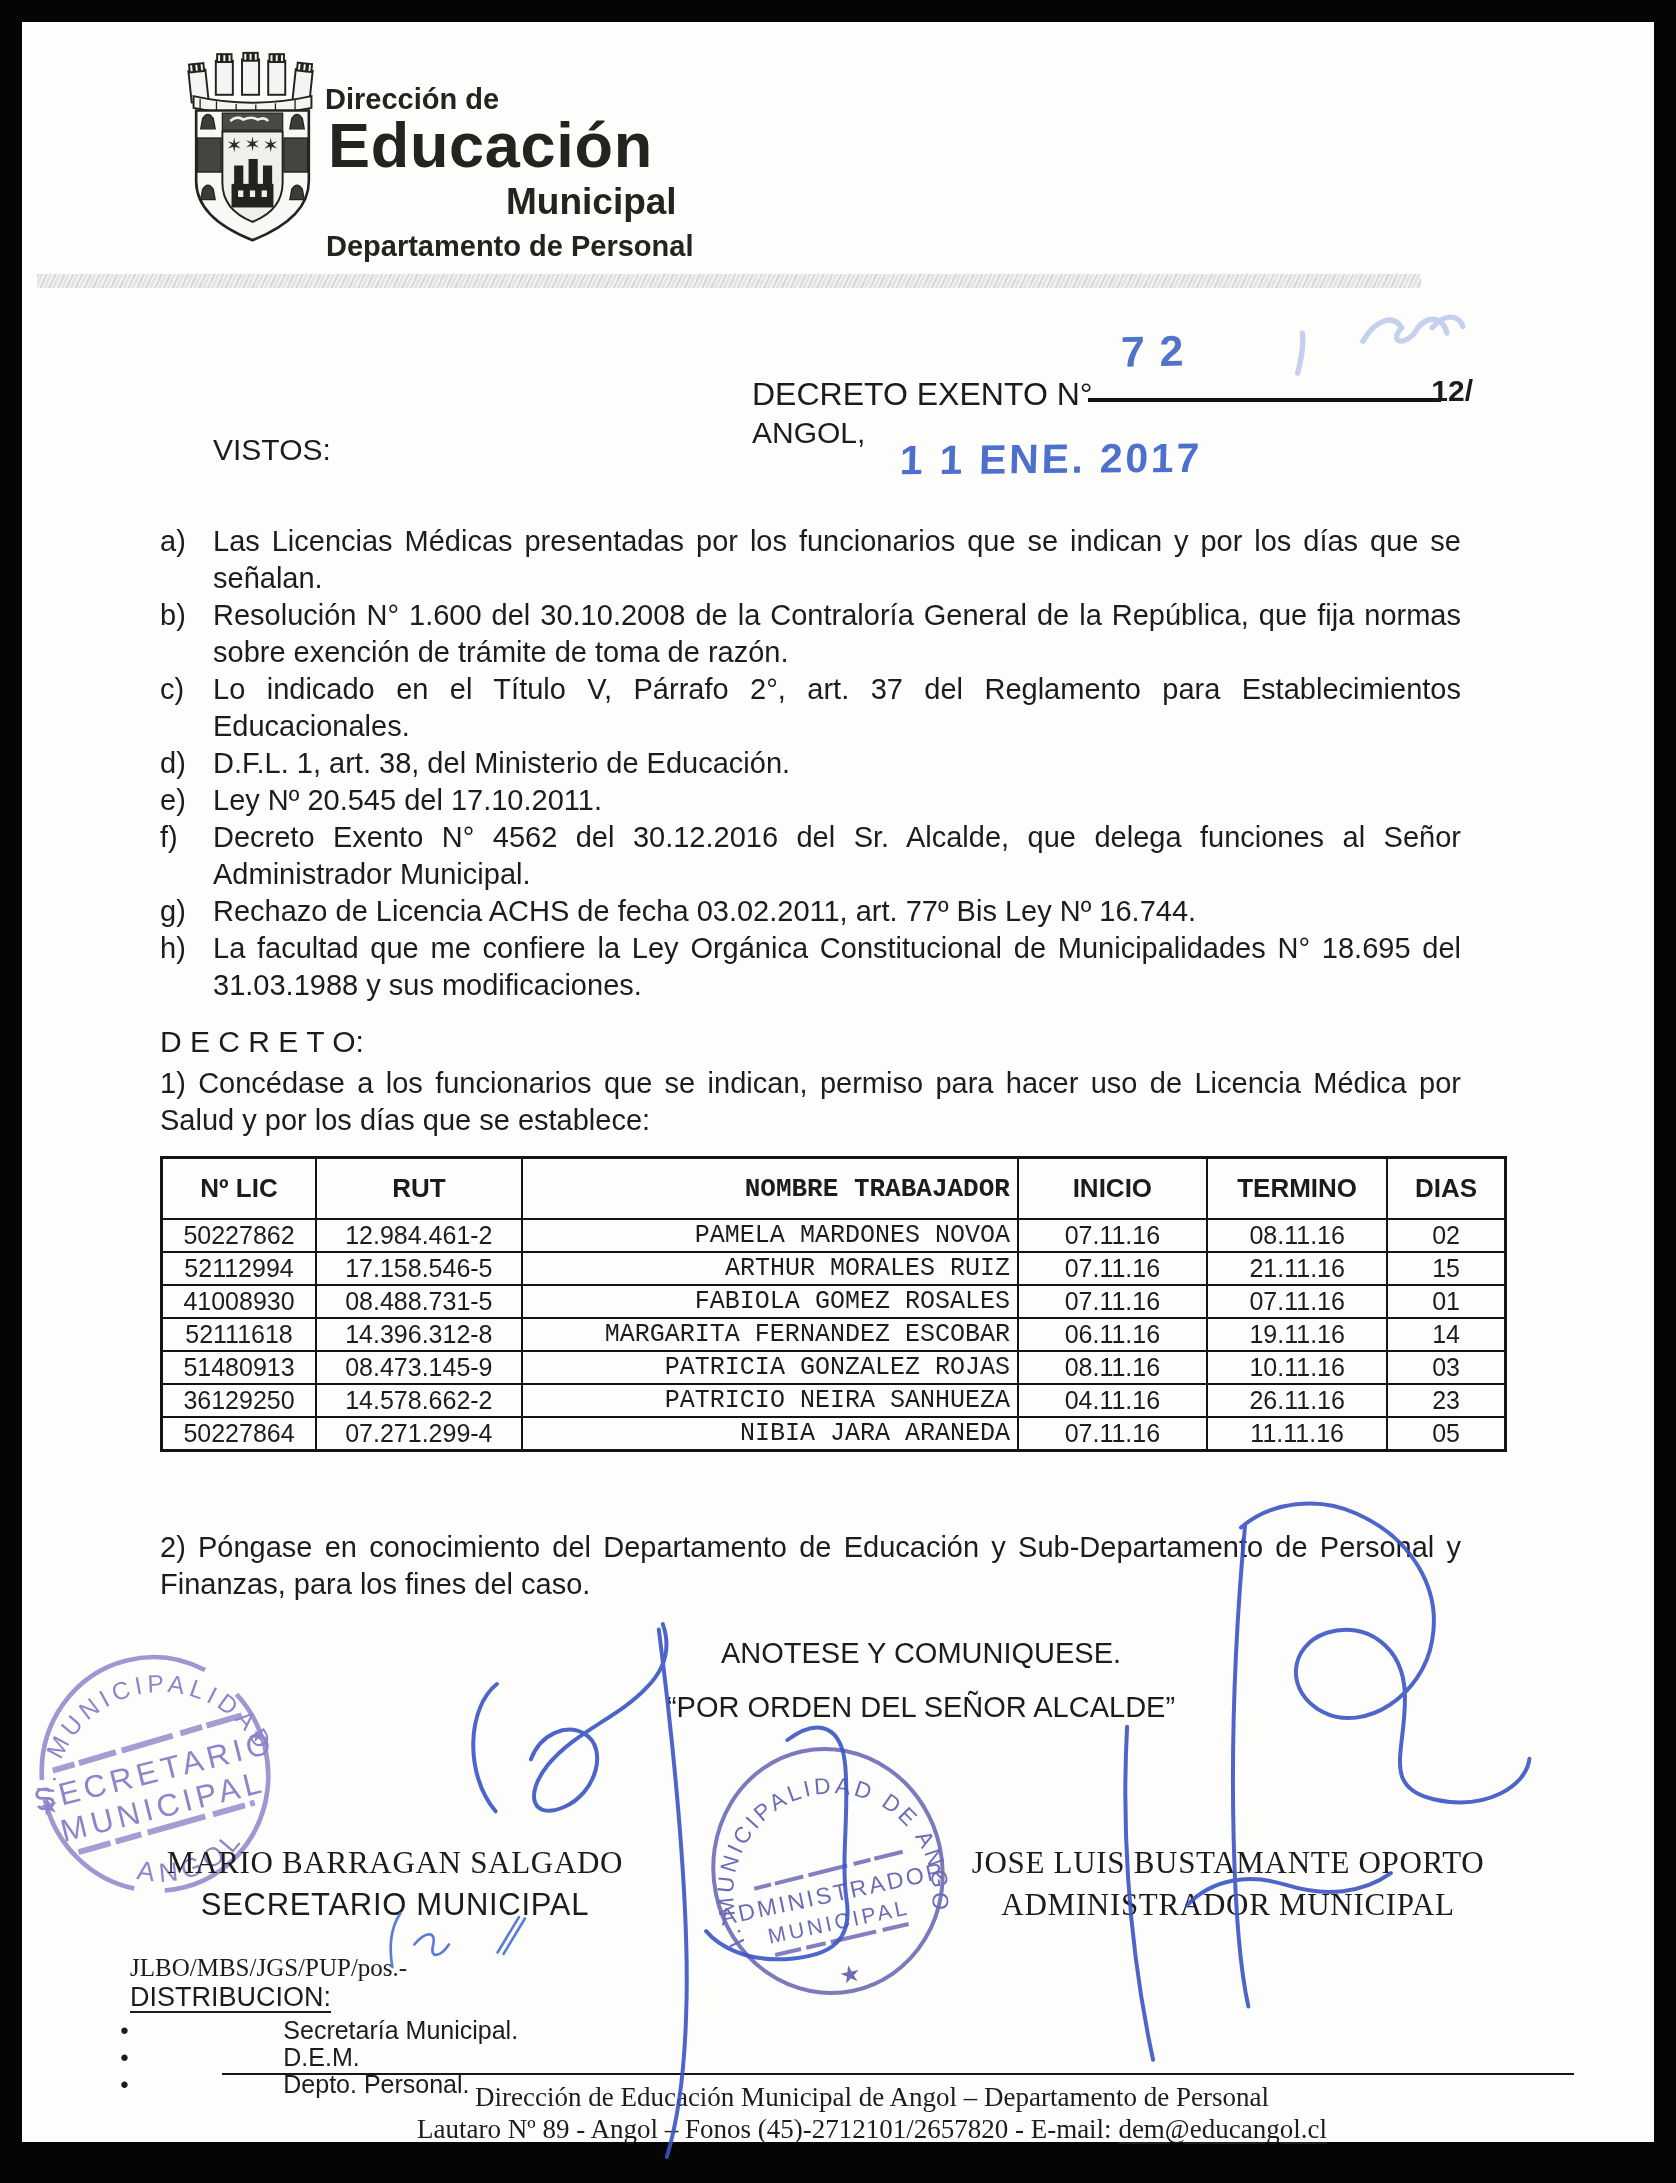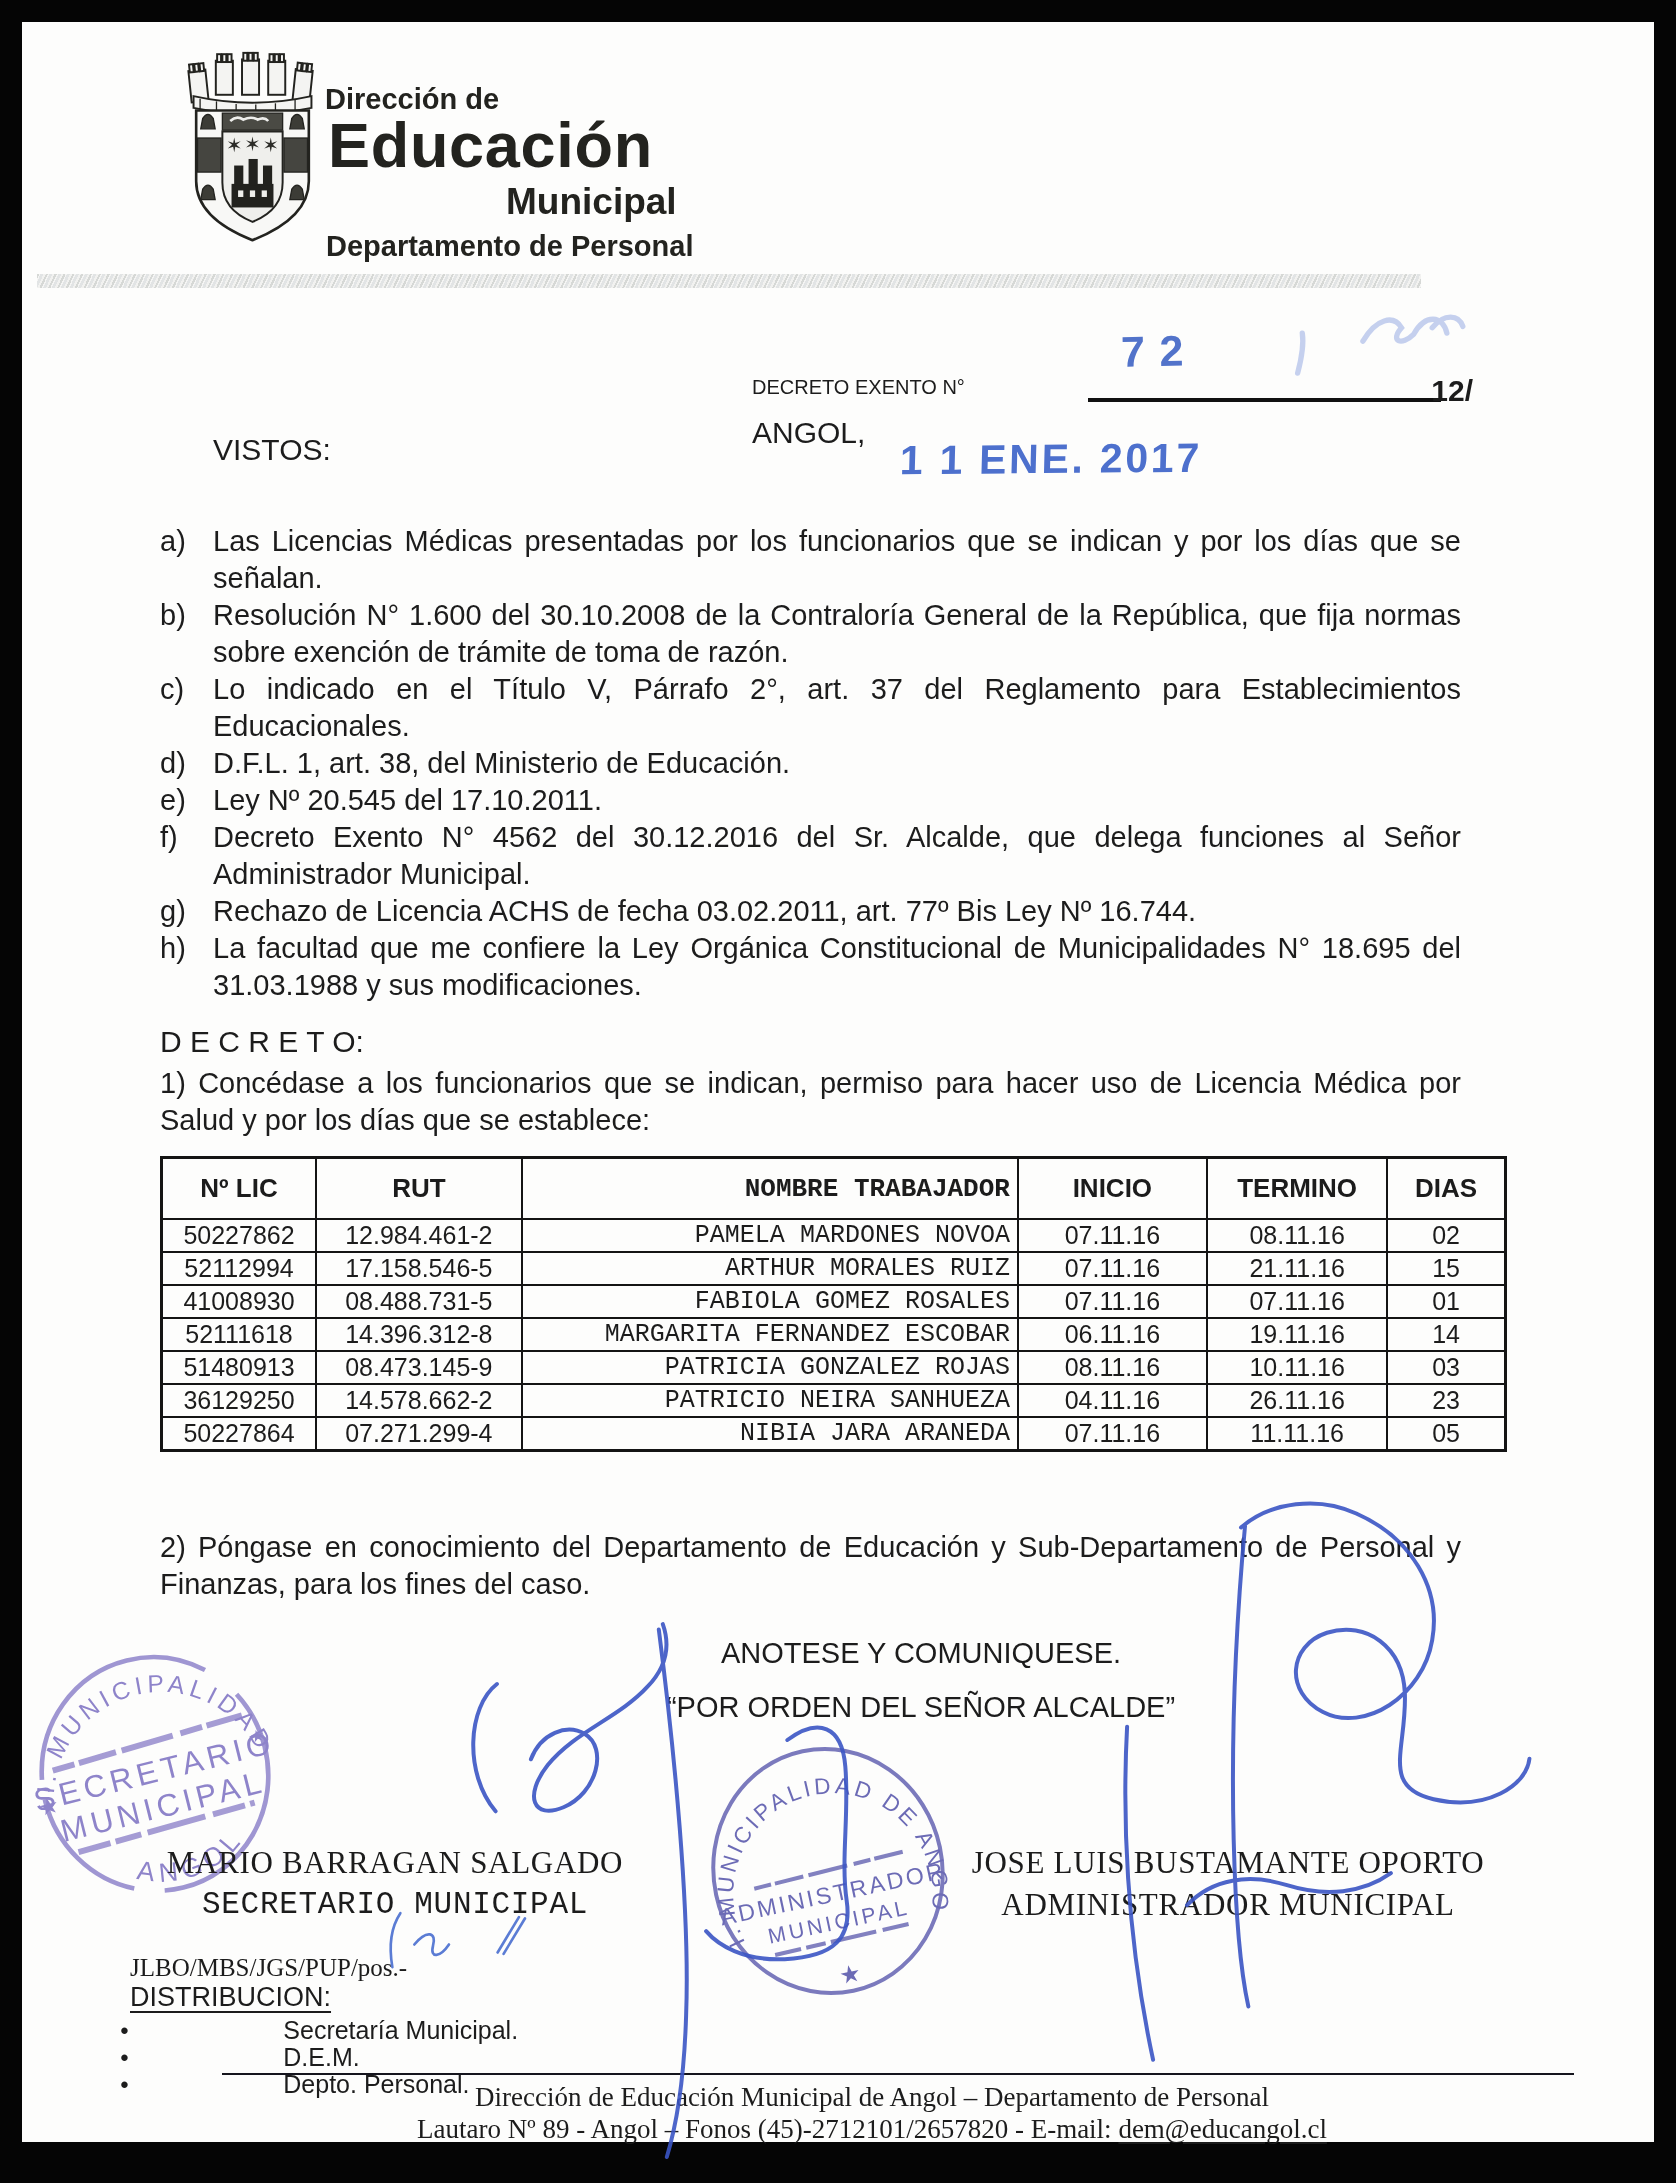--- a/index.html
+++ b/index.html
@@ -10,21 +10,21 @@
 
   
   .hdr-line1{left:303px;top:61px;font-size:29px;font-weight:bold;color:#23231f;}
   .hdr-line2{left:306px;top:87px;font-size:63px;font-weight:bold;letter-spacing:0.7px;color:#23231f;}
   .hdr-line3{left:484px;top:159px;font-size:37px;font-weight:bold;color:#23231f;}
   .hdr-line4{left:304px;top:208px;font-size:29px;font-weight:bold;color:#23231f;}
   .divider{left:14.7px;top:252px;width:1384px;height:14px;opacity:.75;
       background:repeating-linear-gradient(115deg,#c9ccc9 0 2px,#f2f2f1 2px 3.3px,#d9dcdd 3.3px 6px,#eeeeec 6px 8px);}
 
   
-  .decree-label{left:730px;top:354px;font-size:20px;}
+  .decree-label{left:730px;top:354px;font-size:32px;}
   .decree-underline{left:1066px;top:376px;width:353px;height:0;border-bottom:4.7px solid #111;}
   .decree-number{left:1378px;top:352px;width:73px;font-size:30px;font-weight:bold;text-align:right;}
   .decree-city{left:730px;top:394px;font-size:30px;}
   .stamp-72{left:1099px;top:305px;font-size:43px;font-weight:bold;color:#4468c6;letter-spacing:14.7px;
             transform:rotate(-1deg);opacity:.92;}
   .stamp-date{left:878px;top:414px;font-size:41px;font-weight:bold;color:#4066ca;letter-spacing:2.7px;
               transform:skewX(-2deg) rotate(-0.5deg);opacity:.93;font-stretch:condensed;}
 
   
   .vistos-title{left:191px;top:411px;font-size:30px;}
@@ -48,21 +48,21 @@
   .c-left{text-align:right;padding-left:10.7px !important;font-family:Liberation Mono, monospace;}
 
   
   .closing1{left:586px;top:1615px;width:626px;text-align:center;font-size:29px;}
   .closing2{left:586px;top:1669px;width:626px;text-align:center;font-size:29px;}
 
   
   .sig-left-name{left:120px;top:1823px;width:506px;text-align:center;
       font-family:"Liberation Serif",serif;font-size:31px;letter-spacing:0.7px;}
   .sig-left-title{left:120px;top:1865px;width:506px;text-align:center;
-      font-family:Liberation Mono, monospace;font-size:31px;letter-spacing:0.7px;}
+      font-family:Liberation Sans, sans-serif;font-size:31px;letter-spacing:0.7px;}
   .sig-right-name{left:946px;top:1823px;width:520px;text-align:center;
       font-family:"Liberation Serif",serif;font-size:31px;letter-spacing:0.7px;}
   .sig-right-title{left:946px;top:1865px;width:520px;text-align:center;
       font-family:"Liberation Serif",serif;font-size:31px;letter-spacing:0.7px;}
 
   
   .initials{left:108px;top:1932px;font-family:"Liberation Serif",serif;font-size:25px;}
   .dist-title{left:108px;top:1960px;font-size:27px;text-decoration:underline;text-underline-offset:4.7px;}
   #dist-list{left:93px;top:1995px;width:600px;}
   .dist-item{display:flex;height:27px;align-items:center;}

